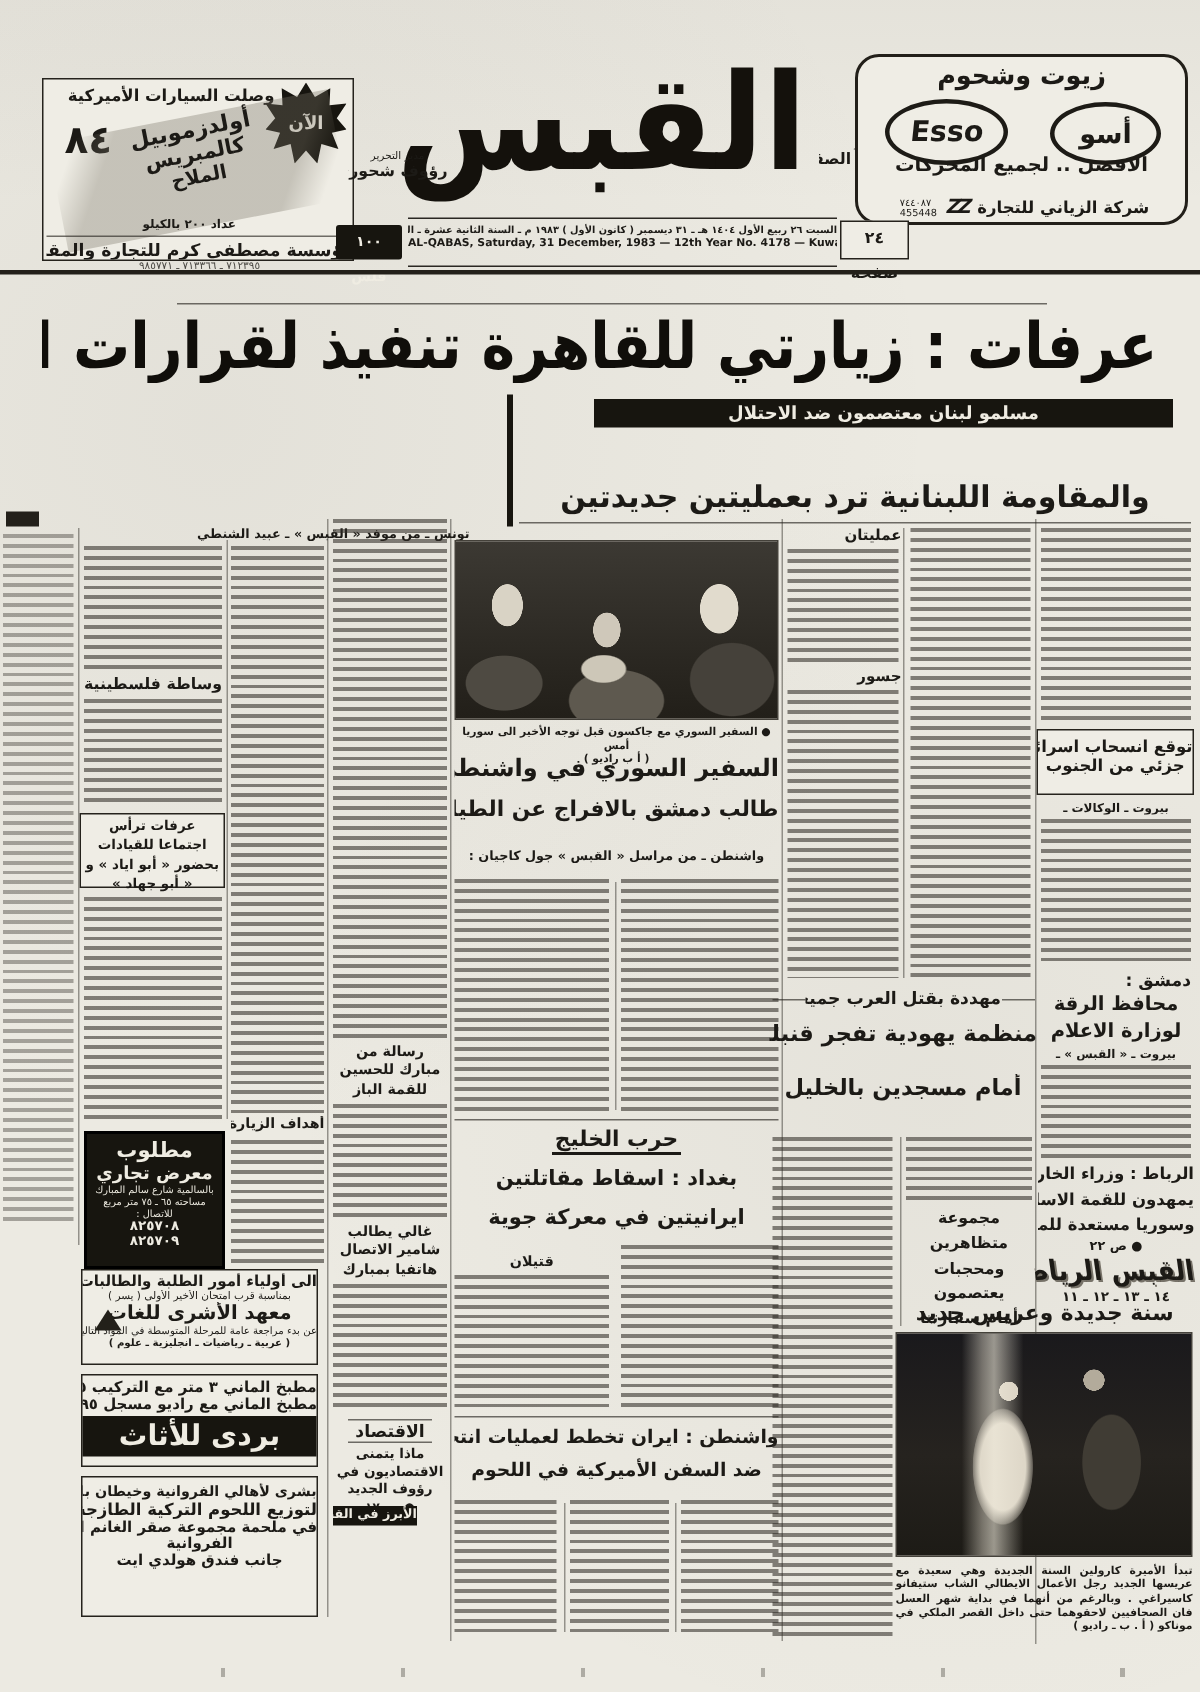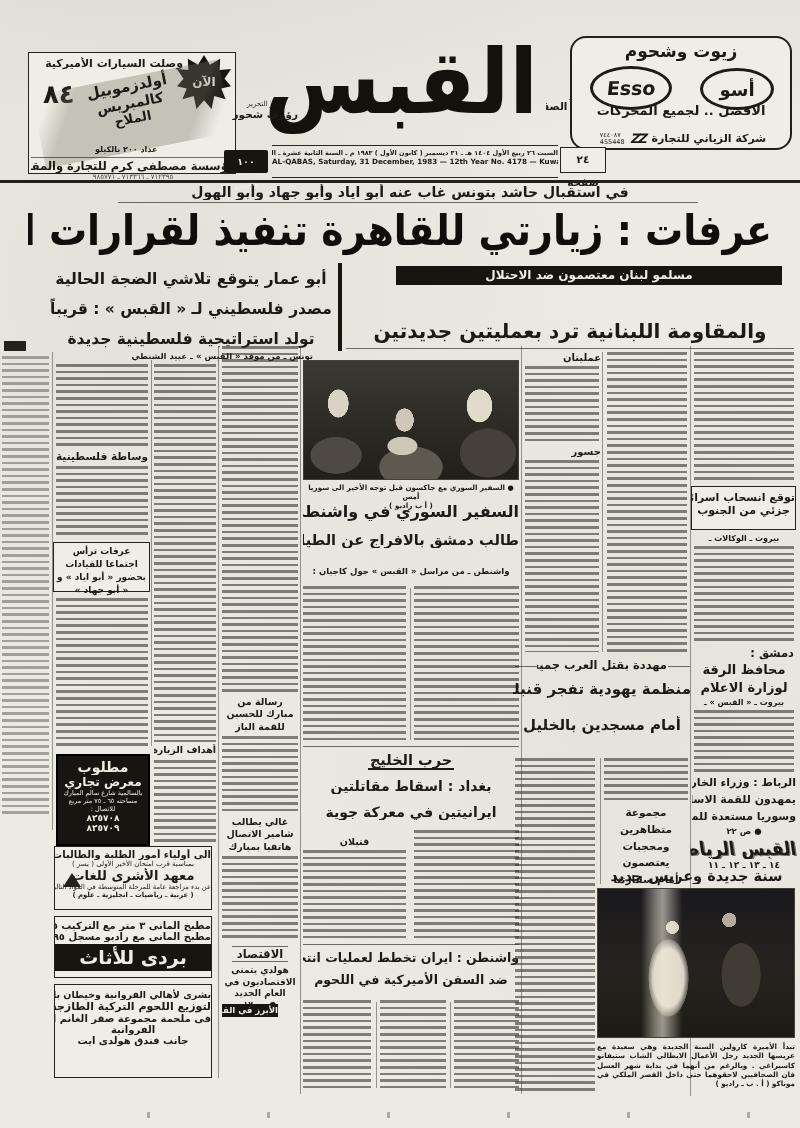--- a/index.html
+++ b/index.html
@@ -99,29 +99,23 @@
 
   <div class="abs c" style="left:272px;top:145px;width:286px;height:33px;border-top:1px solid #2a2722;border-bottom:1px solid #2a2722;padding-top:3px">
     <div class="b nw" style="font-size:6.5px">السبت ٢٦ ربيع الأول ١٤٠٤ هـ ـ ٣١ ديسمبر ( كانون الأول ) ١٩٨٣ م ـ السنة الثانية عشرة ـ العدد ٤١٧٨ ـ الكويت</div>
     <div class="b nw" style="font-size:7.2px;direction:ltr">AL-QABAS, Saturday, 31 December, 1983 — 12th Year No. 4178 — Kuwait.</div>
   </div>
 
   <div class="abs boxed c b" style="left:560px;top:147px;width:46px;height:26px;line-height:23px;font-size:10.5px;background:#efede5">٢٤ صفحة</div>
 
   <div class="abs" style="left:0;top:180px;width:800px;height:2.5px;background:#23201a"></div>
 
-  <div class="abs b c nw kick" style="left:130px;top:184px;width:560px;font-size:14px">في استقبال حاشد بتونس غاب عنه أبو اياد وأبو جهاد وأبو الهول</div>
   <div class="abs hrule" style="left:118px;top:202px;width:580px"></div>
   <div class="abs b c nw" style="left:28px;top:206px;width:744px;font-size:38px;transform:scaleY(1.12);transform-origin:top;color:#100e0a">عرفات : زيارتي للقاهرة تنفيذ لقرارات المجلس الوطني</div>
 
-  <div class="abs" style="left:46px;top:264px;width:290px">
-    <div class="b c nw" style="font-size:15.5px;line-height:30px">أبو عمار يتوقع تلاشي الضجة الحالية</div>
-    <div class="b c nw" style="font-size:15.5px;line-height:30px">مصدر فلسطيني لـ « القبس » : قريباً</div>
-    <div class="b c nw" style="font-size:15.5px;line-height:30px">تولد استراتيجية فلسطينية جديدة</div>
-  </div>
   <div class="abs" style="left:338px;top:263px;width:4px;height:88px;background:#17150f"></div>
 
   <div class="abs inv c b nw" style="left:396px;top:266px;width:386px;height:19px;line-height:19px;font-size:12px">مسلمو لبنان معتصمون ضد الاحتلال</div>
   <div class="abs b c nw" style="left:346px;top:319px;width:448px;font-size:20px">والمقاومة اللبنانية ترد بعمليتين جديدتين</div>
   <div class="abs hrule" style="left:346px;top:348px;width:448px"></div>
 
   <div class="abs b c nw" style="left:128px;top:351px;width:185px;font-size:8.5px">تونس ـ من موفد « القبس » ـ عبيد الشنطي :</div>
 
   <div class="abs vrule" style="left:52px;top:352px;height:478px"></div>
   <div class="abs vrule" style="left:151px;top:360px;height:386px"></div>
@@ -161,21 +155,21 @@
   <div class="abs ftx" style="left:222px;top:346px;width:76px;height:348px"></div>
   <div class="abs b c" style="left:222px;top:696px;width:76px;font-size:9.5px;line-height:1.3">رسالة من مبارك للحسين للقمة الباز</div>
   <div class="abs ftx" style="left:222px;top:736px;width:76px;height:78px"></div>
   <div class="abs b c" style="left:222px;top:816px;width:76px;font-size:9.5px;line-height:1.3">غالي يطالب شامير الاتصال هاتفيا بمبارك</div>
   <div class="abs ftx" style="left:222px;top:856px;width:76px;height:86px"></div>
 
   <div class="abs c" style="left:222px;top:946px;width:76px">
     <div class="hrule" style="margin:0 10px"></div>
     <div class="b nw" style="font-size:11.5px">الاقتصاد</div>
     <div class="hrule" style="margin:0 10px 3px"></div>
-    <div class="b" style="font-size:9px;line-height:1.3">هولدي يتمنى الاقتصاديون في العام الجديد</div>
+    <div class="b" style="font-size:9px;line-height:1.3">ماذا يتمنى الاقتصاديون في رؤوف الجديد</div>
     <div class="b" style="font-size:8px">● ص ١٧</div>
   </div>
   <div class="abs inv b c nw" style="left:222px;top:1004px;width:56px;height:13px;line-height:13px;font-size:8.5px">الأبرز في القبس</div>
 
   <div class="abs boxed c" style="left:54px;top:846px;width:158px;height:64px;background:#efede5;padding-top:2px">
     <div class="abs tri" style="left:8px;top:26px"></div>
     <div class="b nw" style="font-size:10px">الى أولياء أمور الطلبة والطالبات</div>
     <div class="nw" style="font-size:7px">بمناسبة قرب امتحان الأخير الأولى ( يسر )</div>
     <div class="b nw" style="font-size:13px">معهد الأشرى للغات</div>
     <div class="nw" style="font-size:6.8px">عن بدء مراجعة عامة للمرحلة المتوسطة في المواد التالية :</div>

